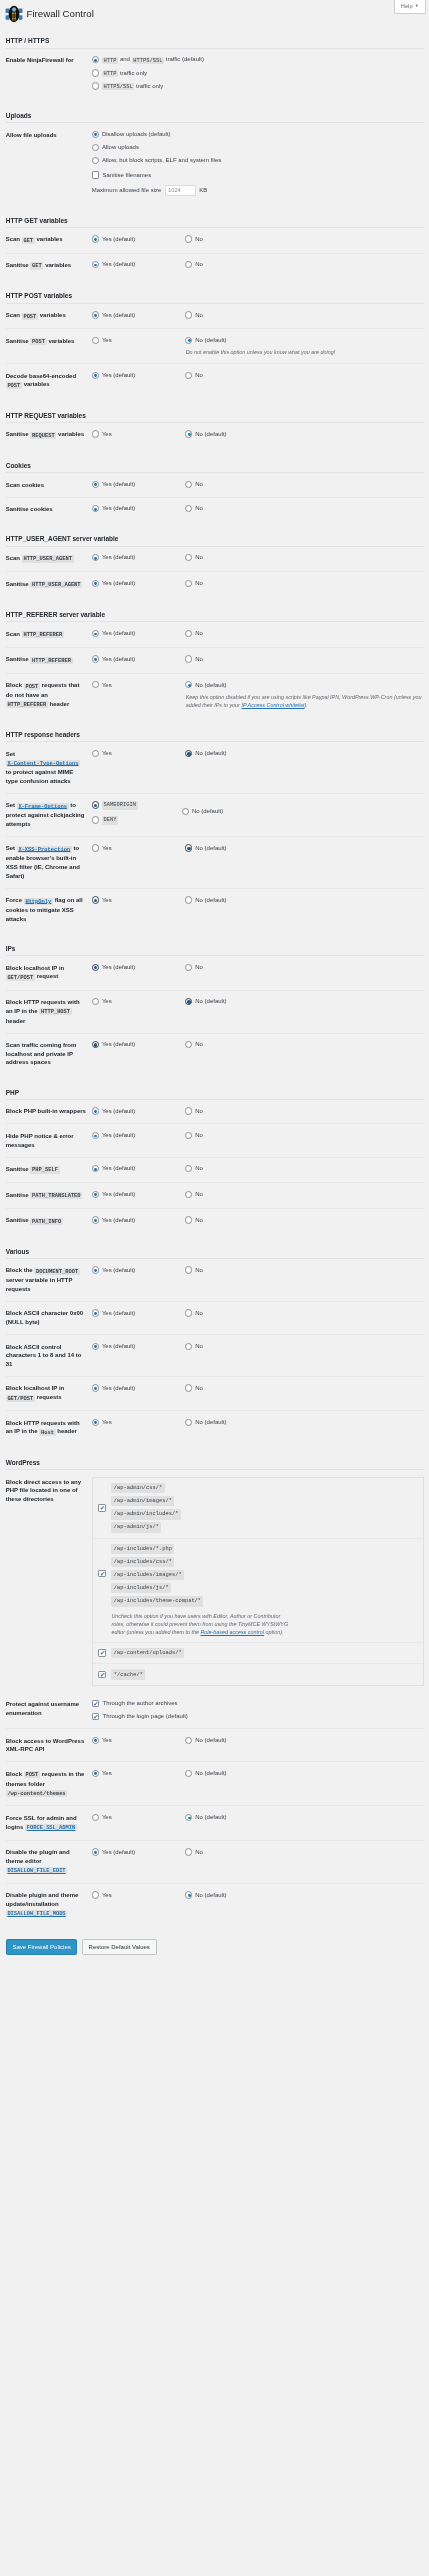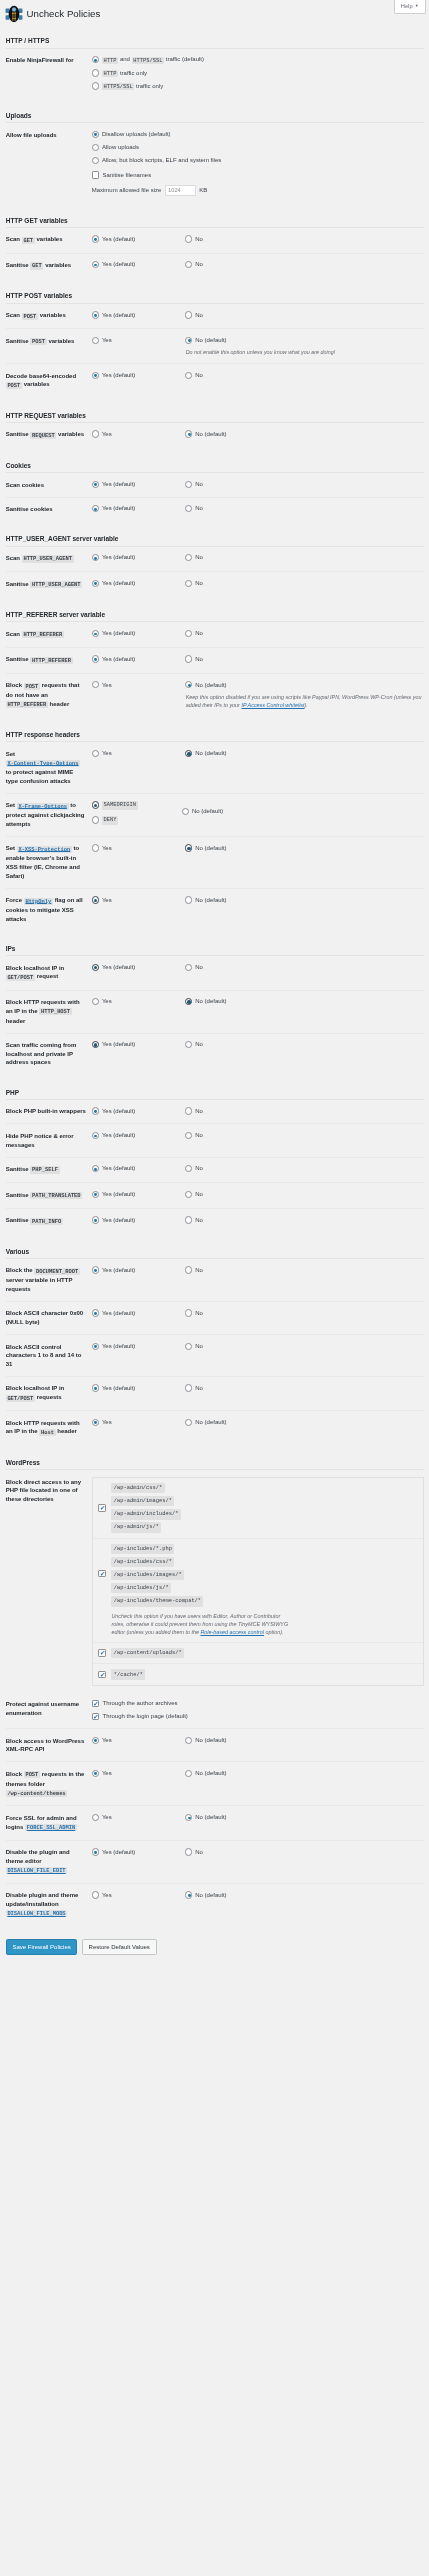--- a/index.html
+++ b/index.html
@@ -146,21 +146,21 @@
         <rect x="2" y="36" width="14" height="16" rx="2" fill="#3d7ca8"></rect>
         <rect x="48" y="36" width="14" height="16" rx="2" fill="#3d7ca8"></rect>
         <ellipse cx="32" cy="32" rx="19" ry="29" fill="#0f0f0f"></ellipse>
         <circle cx="32" cy="16" r="8" fill="#5b8fb5"></circle>
         <circle cx="32" cy="16" r="5" fill="#8fb6d1"></circle>
         <path d="M28 24 L28 56 M36 24 L36 56" stroke="#e8b93c" stroke-width="2.5" fill="none"></path>
         <path d="M24 30 L40 30" stroke="#e8b93c" stroke-width="2" fill="none"></path>
         <path d="M25 48 L39 48" stroke="#e8b93c" stroke-width="2" fill="none"></path>
       </svg>
     </span>
-    <h1 class="title">Uncheck Policies</h1>
+    <h1 class="title">Firewall Control</h1>
   </div>
 
   <div class="wrap">
 
     <h2 class="section">HTTP / HTTPS</h2>
     <table class="form">
       <tbody>
           <tr>
         <th>Enable NinjaFirewall for</th>
         <td>

